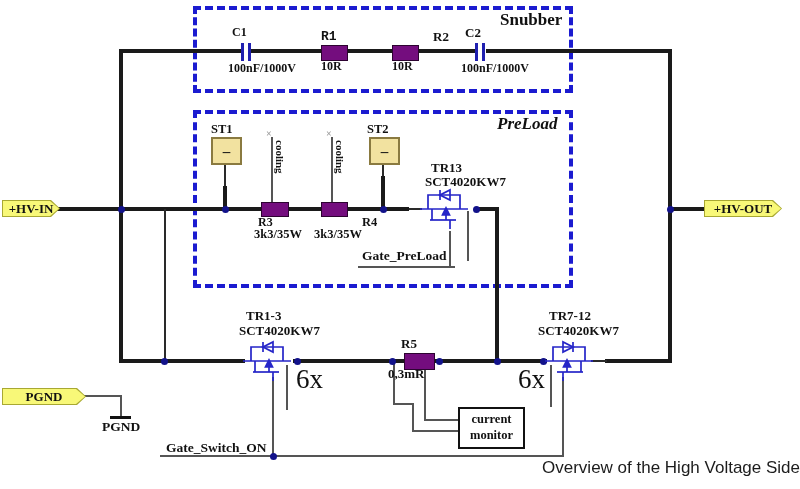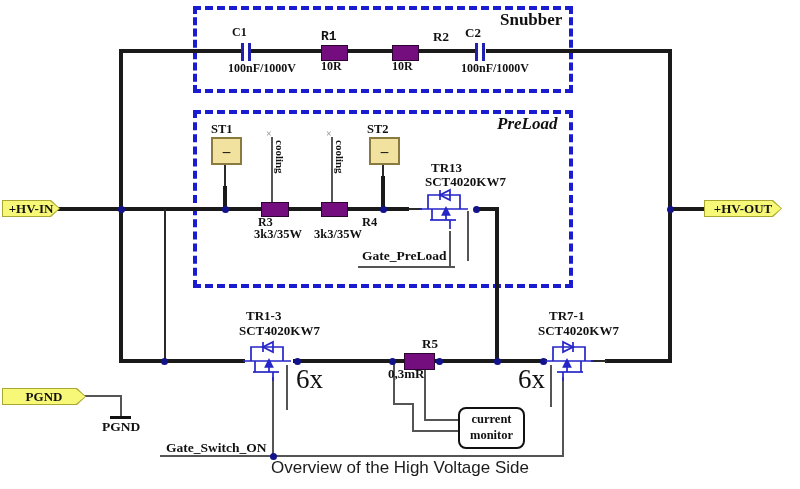--- a/index.html
+++ b/index.html
@@ -30,21 +30,21 @@
   
   .port{position:absolute;background:#a8a832;
         clip-path:polygon(0 0,calc(100% - 9px) 0,100% 50%,calc(100% - 9px) 100%,0 100%);}
   .port .in{position:absolute;left:1px;top:1px;right:1px;bottom:1px;background:#f8f878;
         clip-path:polygon(0 0,calc(100% - 9px) 0,100% 50%,calc(100% - 9px) 100%,0 100%);
         display:flex;align-items:center;justify-content:center;
         font-weight:bold;font-size:13px;white-space:nowrap;}
   
   .monitor{position:absolute;border:2px solid #111;background:#fff;display:flex;flex-direction:column;
         align-items:center;justify-content:center;font-weight:bold;font-size:12.5px;line-height:1.25;}
-  .caption{position:absolute;left:0;right:0;text-align:center;
+  .caption{position:absolute;left:0;right:0;text-align:right;
         font-family:"Liberation Sans", sans-serif;font-size:17px;color:#1c1c1c;}
   .vent{position:absolute;color:#999;font-size:10px;font-weight:bold;}
   svg{position:absolute;overflow:visible;}
 </style>
 </head>
 <body>
 
 <div id="stage">
 
   <div class="dash" style="left:193px;top:6px;width:372px;height:79px;"></div>
@@ -169,41 +169,41 @@
       <line x1="12" y1="20" x2="12" y2="31"></line>
         <line x1="10" y1="31" x2="36" y2="31"></line>
       <line x1="26" y1="31" x2="26" y2="24"></line>
         <polygon points="26,19 22.5,26 29.5,26" fill="#2525c8"></polygon>
       <line x1="30" y1="31" x2="30" y2="40"></line>
     </g>
   </svg>
   <div class="mult" style="left:296px;top:364px;">6x</div>
 
   <div class="res" style="left:404px;top:353px;width:29px;height:15px;"></div>
-  <div class="lbl" style="left:422px;top:337px;font-size:13px;">R5</div>
+  <div class="lbl" style="left:401px;top:337px;font-size:13px;">R5</div>
   <div class="lbl" style="left:388px;top:367px;font-size:13px;">0,3mR</div>
 
-  <div class="lbl" style="left:549px;top:309px;font-size:13px;">TR7-1</div>
+  <div class="lbl" style="left:549px;top:309px;font-size:13px;">TR7-12</div>
   <div class="lbl" style="left:538px;top:324px;font-size:13px;">SCT4020KW7</div>
   <svg style="left:545px;top:341px;transform:scaleX(-1);" width="48" height="40" viewBox="0 0 48 40">
     <g stroke="#2525c8" stroke-width="1.7" fill="none">
       <line x1="0" y1="20" x2="48" y2="20"></line>
         <path d="M8 20 V6 H40 V20"></path>
       <line x1="20" y1="1" x2="20" y2="11"></line>
         <polygon points="30,1 30,11 20,6"></polygon>
       <line x1="12" y1="20" x2="12" y2="31"></line>
         <line x1="10" y1="31" x2="36" y2="31"></line>
       <line x1="26" y1="31" x2="26" y2="24"></line>
         <polygon points="26,19 22.5,26 29.5,26" fill="#2525c8"></polygon>
       <line x1="30" y1="31" x2="30" y2="40"></line>
     </g>
   </svg>
   <div class="mult" style="left:518px;top:364px;">6x</div>
 
-  <div class="monitor" style="left:458px;top:407px;width:63px;height:38px;border-radius:8px;">
+  <div class="monitor" style="left:458px;top:407px;width:63px;height:38px;">
     <span>current</span>
     <span>monitor</span>
   </div>
 
   <div class="lbl" style="left:166px;top:441px;font-size:13.5px;text-align:center;">Gate_Switch_ON</div>
 
   <div class="port" style="left:2px;top:200px;width:58px;height:17px;">
     <div class="in">+HV-IN</div>
   </div>
   <div class="port" style="left:704px;top:200px;width:78px;height:17px;">

